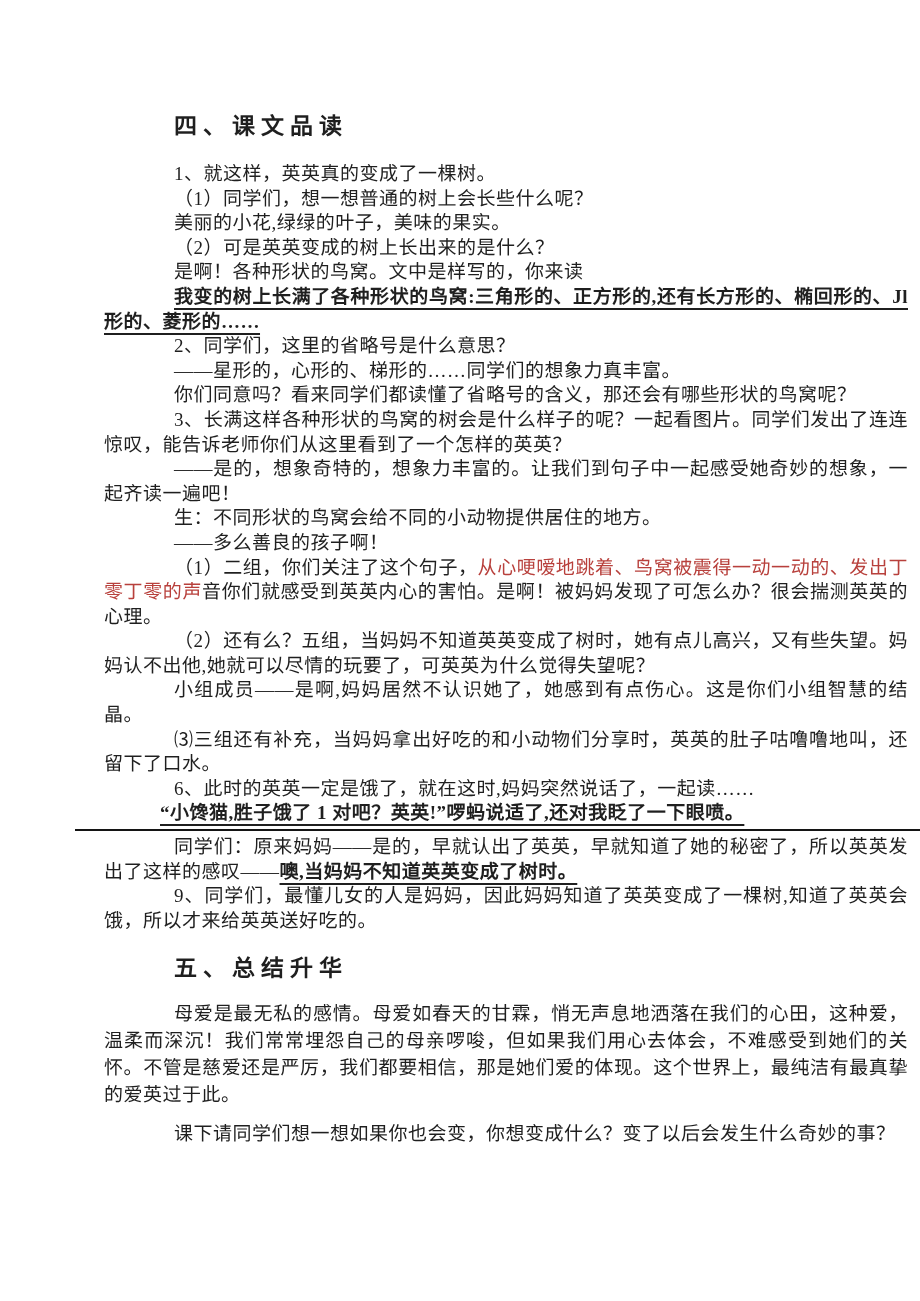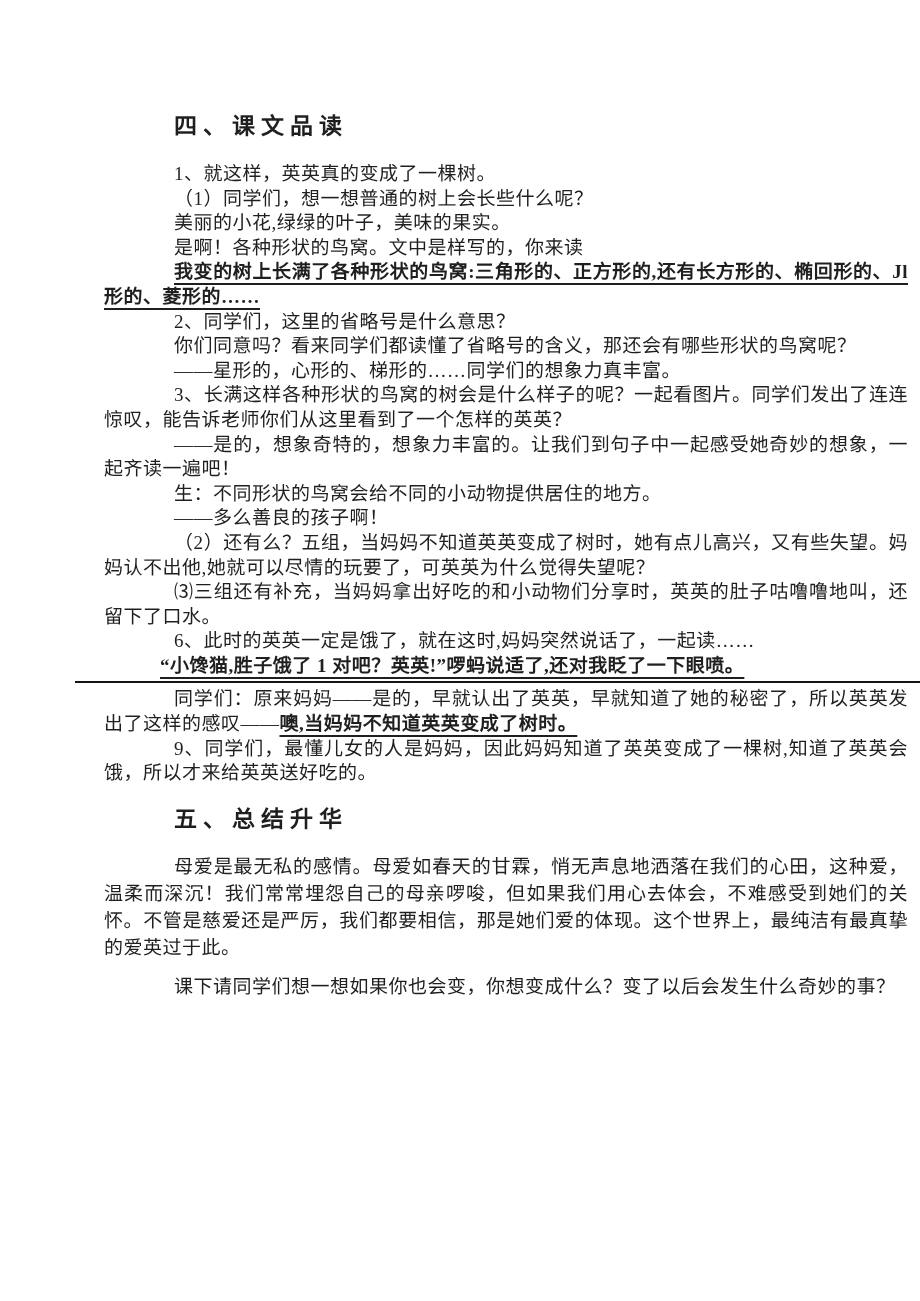--- a/index.html
+++ b/index.html
@@ -24,21 +24,20 @@
   h2.sec-heading {
     font-size: 23px;
     font-weight: 700;
     margin: 0 0 22px 70px;
     letter-spacing: 6px;
     line-height: 27px;
   }
   h2.sec-heading.second {
     margin-top: 22px;
     margin-bottom: 18px;
-    font-family: Liberation Mono, monospace;
   }
   .blocks p {
     margin: 0;
     font-size: 19px;
     line-height: 24.6px;
     text-align: justify;
     text-indent: 70px;
     letter-spacing: 0.5px;
   }
   .blocks.loose p {
@@ -68,30 +67,33 @@
 <body>
 
 <div class="page">
 
   <section>
     <h2 class="sec-heading">四、课文品读</h2>
     <div class="blocks">
         <p><span>1、就这样，英英真的变成了一棵树。</span></p>
         <p><span>（1）同学们，想一想普通的树上会长些什么呢？</span></p>
         <p><span>美丽的小花,绿绿的叶子，美味的果实。</span></p>
+        <p><span>（2）可是英英变成的树上长出来的是什么？</span></p>
         <p><span>是啊！各种形状的鸟窝。文中是样写的，你来读</span></p>
         <p class="u-all"><span>我变的树上长满了各种形状的鸟窝:三角形的、正方形的,还有长方形的、椭回形的、Jl 形的、菱形的……</span></p>
         <p><span>2、同学们，这里的省略号是什么意思？</span></p>
+        <p><span>——星形的，心形的、梯形的……同学们的想象力真丰富。</span></p>
         <p><span>你们同意吗？看来同学们都读懂了省略号的含义，那还会有哪些形状的鸟窝呢？</span></p>
-        <p><span>——星形的，心形的、梯形的……同学们的想象力真丰富。</span></p>
         <p><span>3、长满这样各种形状的鸟窝的树会是什么样子的呢？一起看图片。同学们发出了连连惊叹，能告诉老师你们从这里看到了一个怎样的英英？</span></p>
         <p><span>——是的，想象奇特的，想象力丰富的。让我们到句子中一起感受她奇妙的想象，一起齐读一遍吧！</span></p>
         <p><span>生：不同形状的鸟窝会给不同的小动物提供居住的地方。</span></p>
         <p><span>——多么善良的孩子啊！</span></p>
+        <p><span>（1）二组，你们关注了这个句子，</span><span class="red" style="color: rgb(184, 64, 60);">从心哽嗳地跳着、鸟窝被震得一动一动的、发出丁零丁零的声</span><span>音你们就感受到英英内心的害怕。是啊！被妈妈发现了可怎么办？很会揣测英英的心理。</span></p>
         <p><span>（2）还有么？五组，当妈妈不知道英英变成了树时，她有点儿高兴，又有些失望。妈妈认不出他,她就可以尽情的玩要了，可英英为什么觉得失望呢？</span></p>
+        <p><span>小组成员——是啊,妈妈居然不认识她了，她感到有点伤心。这是你们小组智慧的结晶。</span></p>
         <p><span>⑶三组还有补充，当妈妈拿出好吃的和小动物们分享时，英英的肚子咕噜噜地叫，还留下了口水。</span></p>
         <p><span>6、此时的英英一定是饿了，就在这时,妈妈突然说话了，一起读……</span></p>
         <p class="u-all quote-line"><span>“小馋猫,胜子饿了 1 对吧？英英!”啰蚂说适了,还对我眨了一下眼喷。</span></p>
         <hr class="full-rule">
         <p><span>同学们：原来妈妈——是的，早就认出了英英，早就知道了她的秘密了，所以英英发出了这样的感叹——</span><span class="u">噢,当妈妈不知道英英变成了树时。</span></p>
         <p><span>9、同学们，最懂儿女的人是妈妈，因此妈妈知道了英英变成了一棵树,知道了英英会饿，所以才来给英英送好吃的。</span></p>
       </div>
   </section>
 
   <section>

